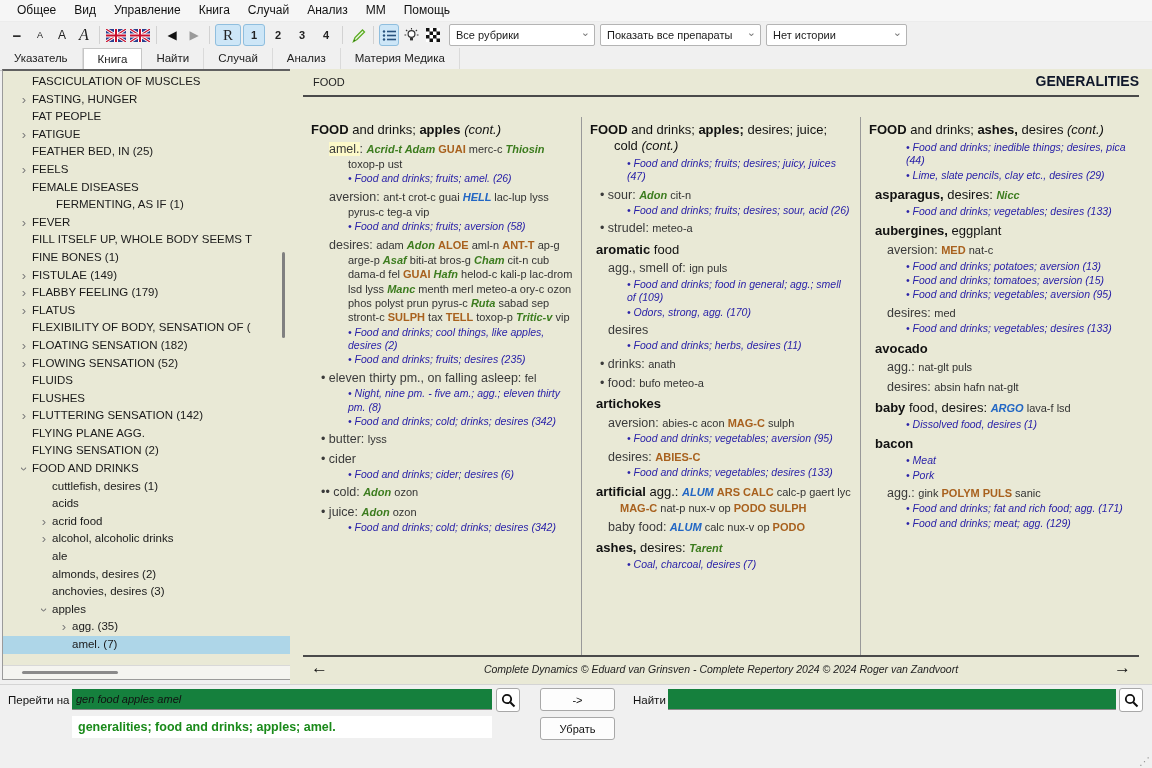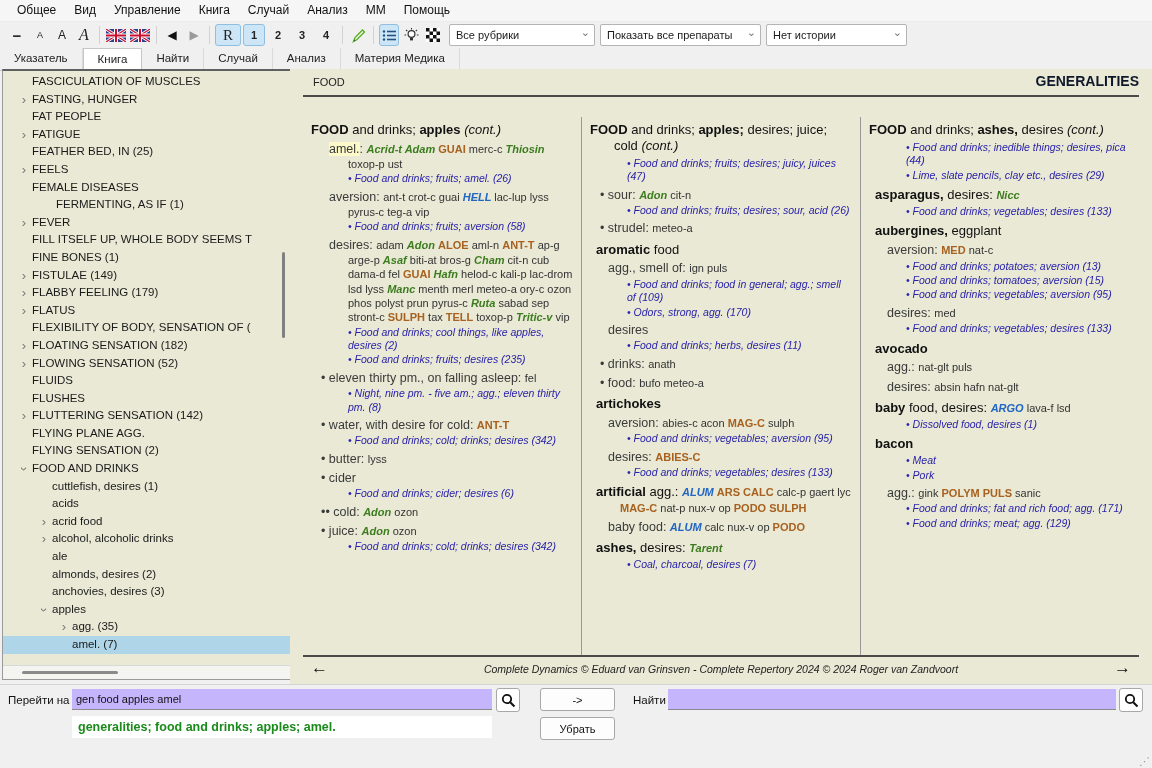--- a/index.html
+++ b/index.html
@@ -67,21 +67,21 @@
   .tk-bu{font-size:12.5px;color:#3a3a3a;}
   .tk-g1,.tk-g2,.tk-g3,.tk-g4{font-size:11px;}
   .tk-g1{color:#333;}
   .tk-g2{color:#3c7c1e;font-weight:bold;font-style:italic;}
   .tk-g3{color:#a8611e;font-weight:bold;}
   .tk-g4{color:#2166c4;font-weight:bold;font-style:italic;}
 
   
   .bottombar{position:absolute;left:0;right:0;bottom:0;height:83px;background:#f0f0f0;border-top:1px solid #d4d4d4;}
   .blabel{position:absolute;font-size:11.5px;color:#111;}
-  .field{position:absolute;background:#c4b5fd;border:none;border-bottom:1px solid #8a8a8a;font-size:11px;height:20px;padding:0 4px;font-family:"Liberation Sans",sans-serif;color:#111;outline:none;}
+  .field{position:absolute;background:#15803d;border:none;border-bottom:1px solid #8a8a8a;font-size:11px;height:20px;padding:0 4px;font-family:"Liberation Sans",sans-serif;color:#111;outline:none;font-style:italic;}
   .sbtn{position:absolute;width:22px;height:22px;border:1px solid #a8a8a8;border-radius:3px;background:#fff;display:flex;align-items:center;justify-content:center;}
   .btn{position:absolute;height:21px;border:1px solid #a8a8a8;border-radius:3px;background:#fdfdfd;font-size:11px;display:flex;align-items:center;justify-content:center;color:#111;}
   .crumbbox{position:absolute;left:72px;top:31px;width:420px;height:22px;background:#fff;}
   .crumb{font-size:12.5px;font-weight:bold;color:#1a8a1a;line-height:22px;padding-left:6px;white-space:nowrap;}
   .grip{position:absolute;right:2px;bottom:0px;color:#999;font-size:11px;}
 </style>
 </head>
 <body>
 
 <div class="menubar">
@@ -344,21 +344,20 @@
         <div class="blk-h"><span class="tk-h">FOOD</span><span class="tk-n"> and drinks; </span><span class="tk-h">apples</span><span class="tk-n"> </span><span class="tk-it">(cont.)</span></div>
         <div class="blk-r"><span class="tk-lb tk-hl">amel.</span><span class="tk-lb">: </span><span class="tk-g2">Acrid-t </span><span class="tk-g2">Adam </span><span class="tk-g3">GUAI </span><span class="tk-g1">merc-c </span><span class="tk-g2">Thiosin </span><span class="tk-g1">toxop-p </span><span class="tk-g1">ust</span></div>
         <div class="blk-ref">• Food and drinks; fruits; amel. (26)</div>
         <div class="blk-r"><span class="tk-lb">aversion: </span><span class="tk-g1">ant-t </span><span class="tk-g1">crot-c </span><span class="tk-g1">guai </span><span class="tk-g4">HELL </span><span class="tk-g1">lac-lup </span><span class="tk-g1">lyss </span><span class="tk-g1">pyrus-c </span><span class="tk-g1">teg-a </span><span class="tk-g1">vip</span></div>
         <div class="blk-ref">• Food and drinks; fruits; aversion (58)</div>
         <div class="blk-r"><span class="tk-lb">desires: </span><span class="tk-g1">adam </span><span class="tk-g2">Adon </span><span class="tk-g3">ALOE </span><span class="tk-g1">aml-n </span><span class="tk-g3">ANT-T </span><span class="tk-g1">ap-g </span><span class="tk-g1">arge-p </span><span class="tk-g2">Asaf </span><span class="tk-g1">biti-at </span><span class="tk-g1">bros-g </span><span class="tk-g2">Cham </span><span class="tk-g1">cit-n </span><span class="tk-g1">cub </span><span class="tk-g1">dama-d </span><span class="tk-g1">fel </span><span class="tk-g3">GUAI </span><span class="tk-g2">Hafn </span><span class="tk-g1">helod-c </span><span class="tk-g1">kali-p </span><span class="tk-g1">lac-drom </span><span class="tk-g1">lsd </span><span class="tk-g1">lyss </span><span class="tk-g2">Manc </span><span class="tk-g1">menth </span><span class="tk-g1">merl </span><span class="tk-g1">meteo-a </span><span class="tk-g1">ory-c </span><span class="tk-g1">ozon </span><span class="tk-g1">phos </span><span class="tk-g1">polyst </span><span class="tk-g1">prun </span><span class="tk-g1">pyrus-c </span><span class="tk-g2">Ruta </span><span class="tk-g1">sabad </span><span class="tk-g1">sep </span><span class="tk-g1">stront-c </span><span class="tk-g3">SULPH </span><span class="tk-g1">tax </span><span class="tk-g3">TELL </span><span class="tk-g1">toxop-p </span><span class="tk-g2">Tritic-v </span><span class="tk-g1">vip</span></div>
         <div class="blk-ref">• Food and drinks; cool things, like apples, desires (2)</div>
         <div class="blk-ref">• Food and drinks; fruits; desires (235)</div>
         <div class="blk-br"><span class="tk-bu">• </span><span class="tk-lb">eleven thirty pm., on falling asleep: </span><span class="tk-g1">fel</span></div>
         <div class="blk-ref">• Night, nine pm. - five am.; agg.; eleven thirty pm. (8)</div>
-        <div class="blk-br"><span class="tk-bu">• </span><span class="tk-lb">water, with desire for cold: </span><span class="tk-g3">ANT-T</span></div>
         <div class="blk-ref">• Food and drinks; cold; drinks; desires (342)</div>
         <div class="blk-br"><span class="tk-bu">• </span><span class="tk-lb">butter: </span><span class="tk-g1">lyss</span></div>
         <div class="blk-br"><span class="tk-bu">• </span><span class="tk-lb">cider</span></div>
         <div class="blk-ref">• Food and drinks; cider; desires (6)</div>
         <div class="blk-br"><span class="tk-bu">•• </span><span class="tk-lb">cold: </span><span class="tk-g2">Adon </span><span class="tk-g1">ozon</span></div>
         <div class="blk-br"><span class="tk-bu">• </span><span class="tk-lb">juice: </span><span class="tk-g2">Adon </span><span class="tk-g1">ozon</span></div>
         <div class="blk-ref">• Food and drinks; cold; drinks; desires (342)</div>
       </div>
     <div class="col">
         <div class="blk-h"><span class="tk-h">FOOD</span><span class="tk-n"> and drinks; </span><span class="tk-h">apples;</span><span class="tk-n"> desires; juice; cold </span><span class="tk-it">(cont.)</span></div>

